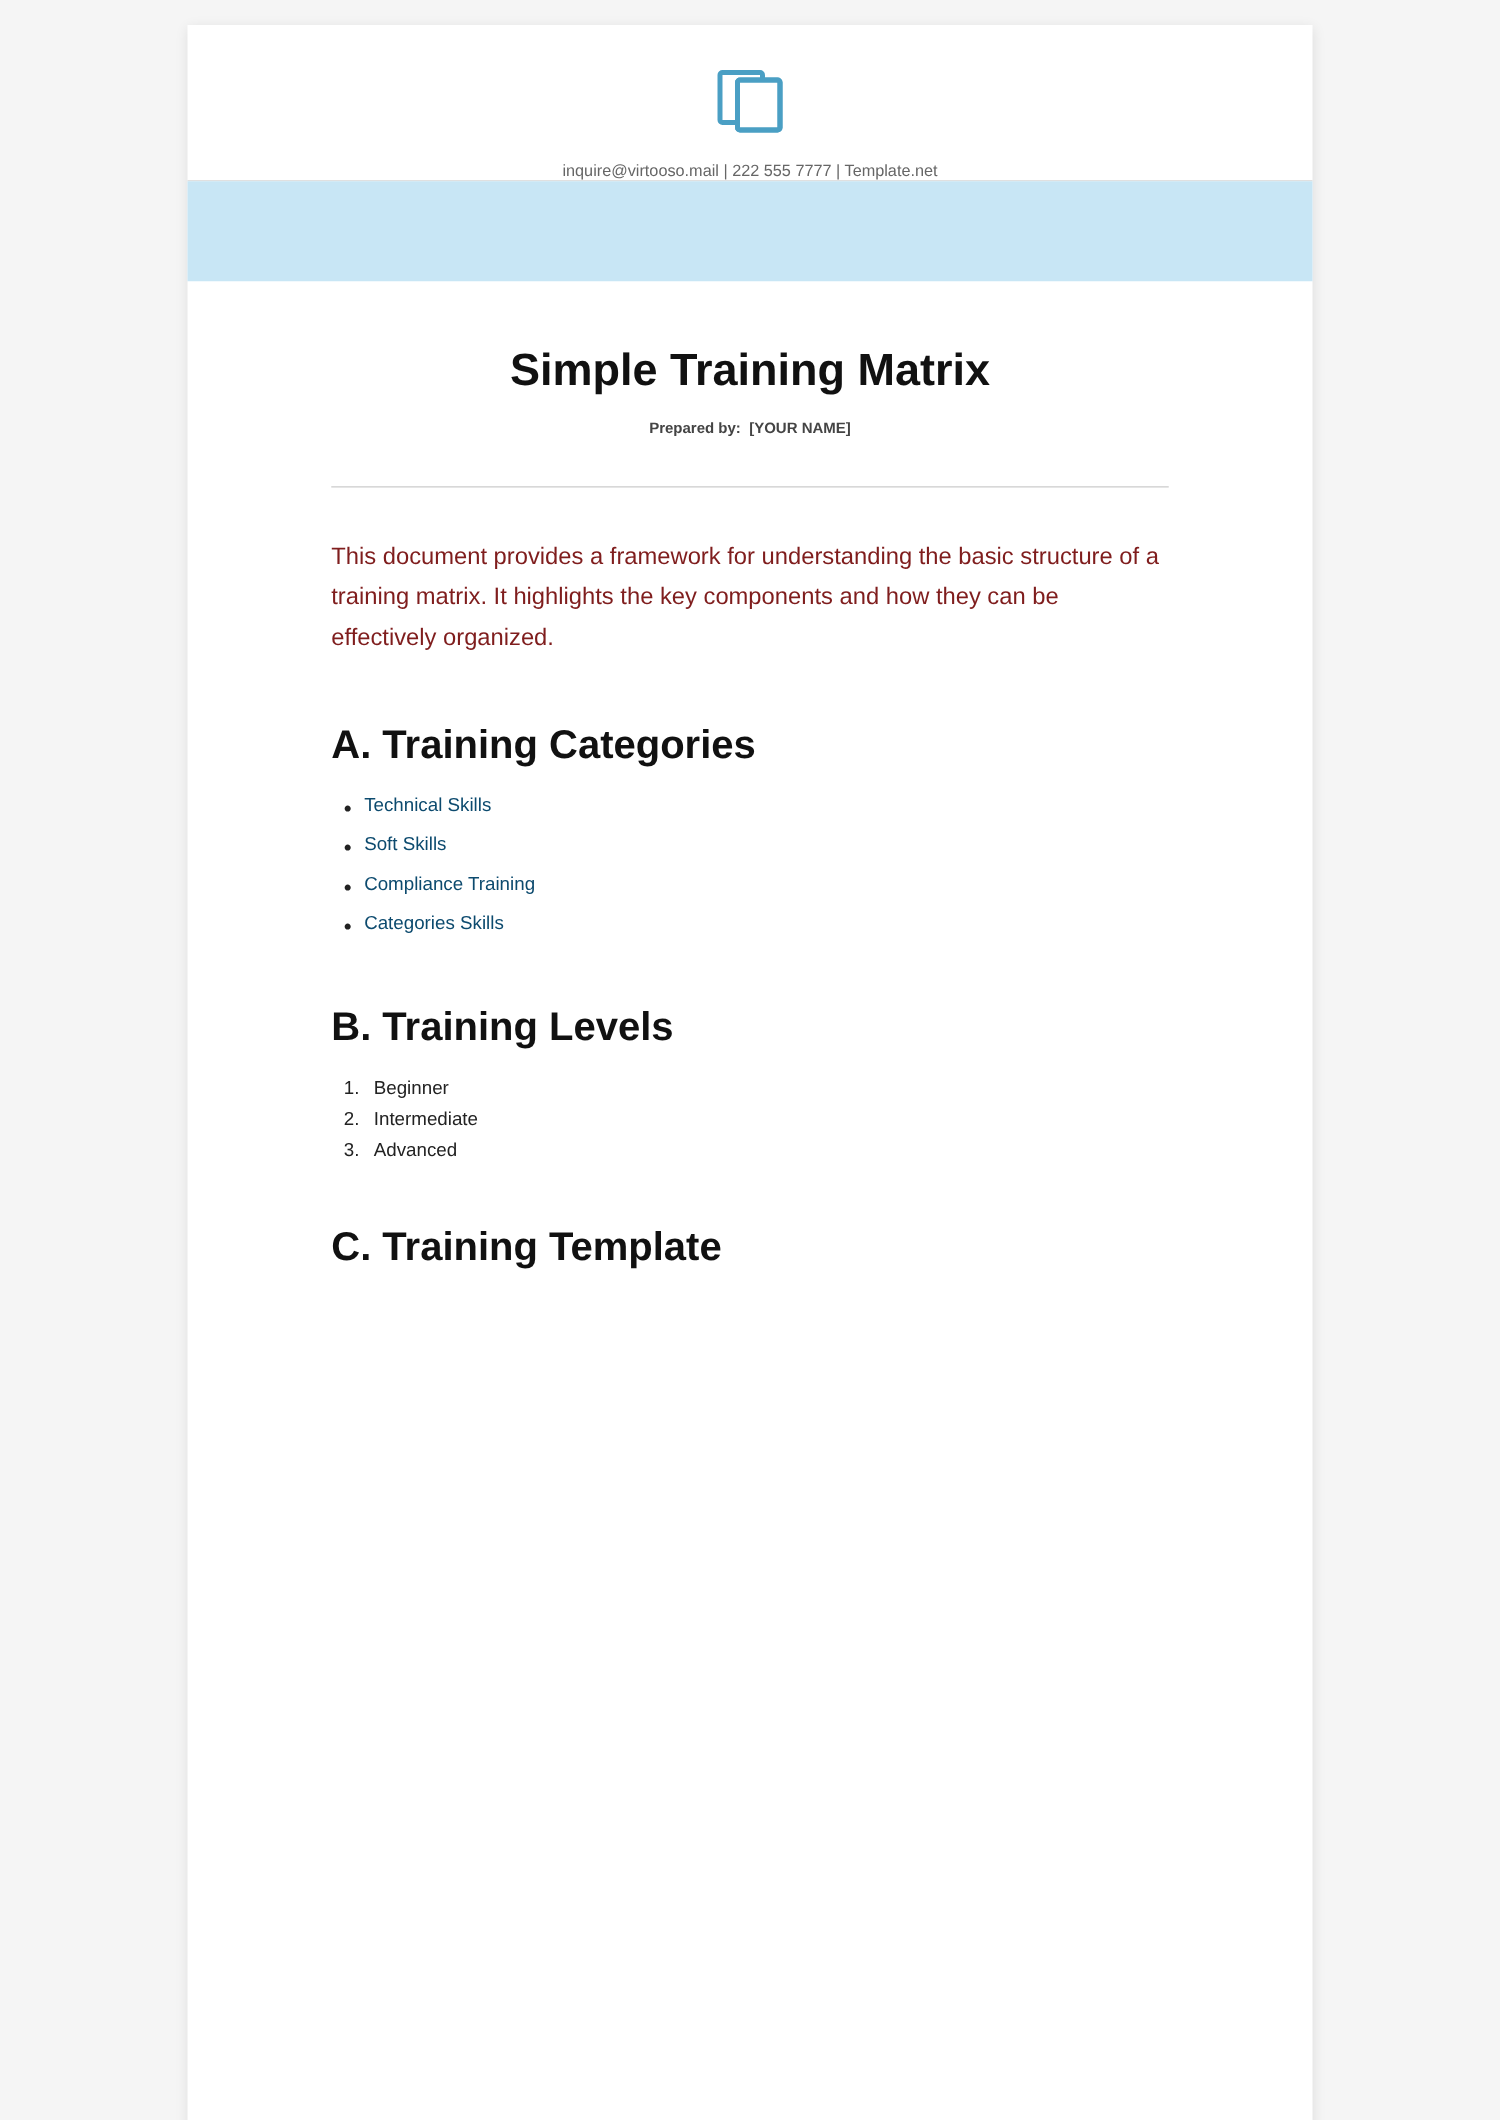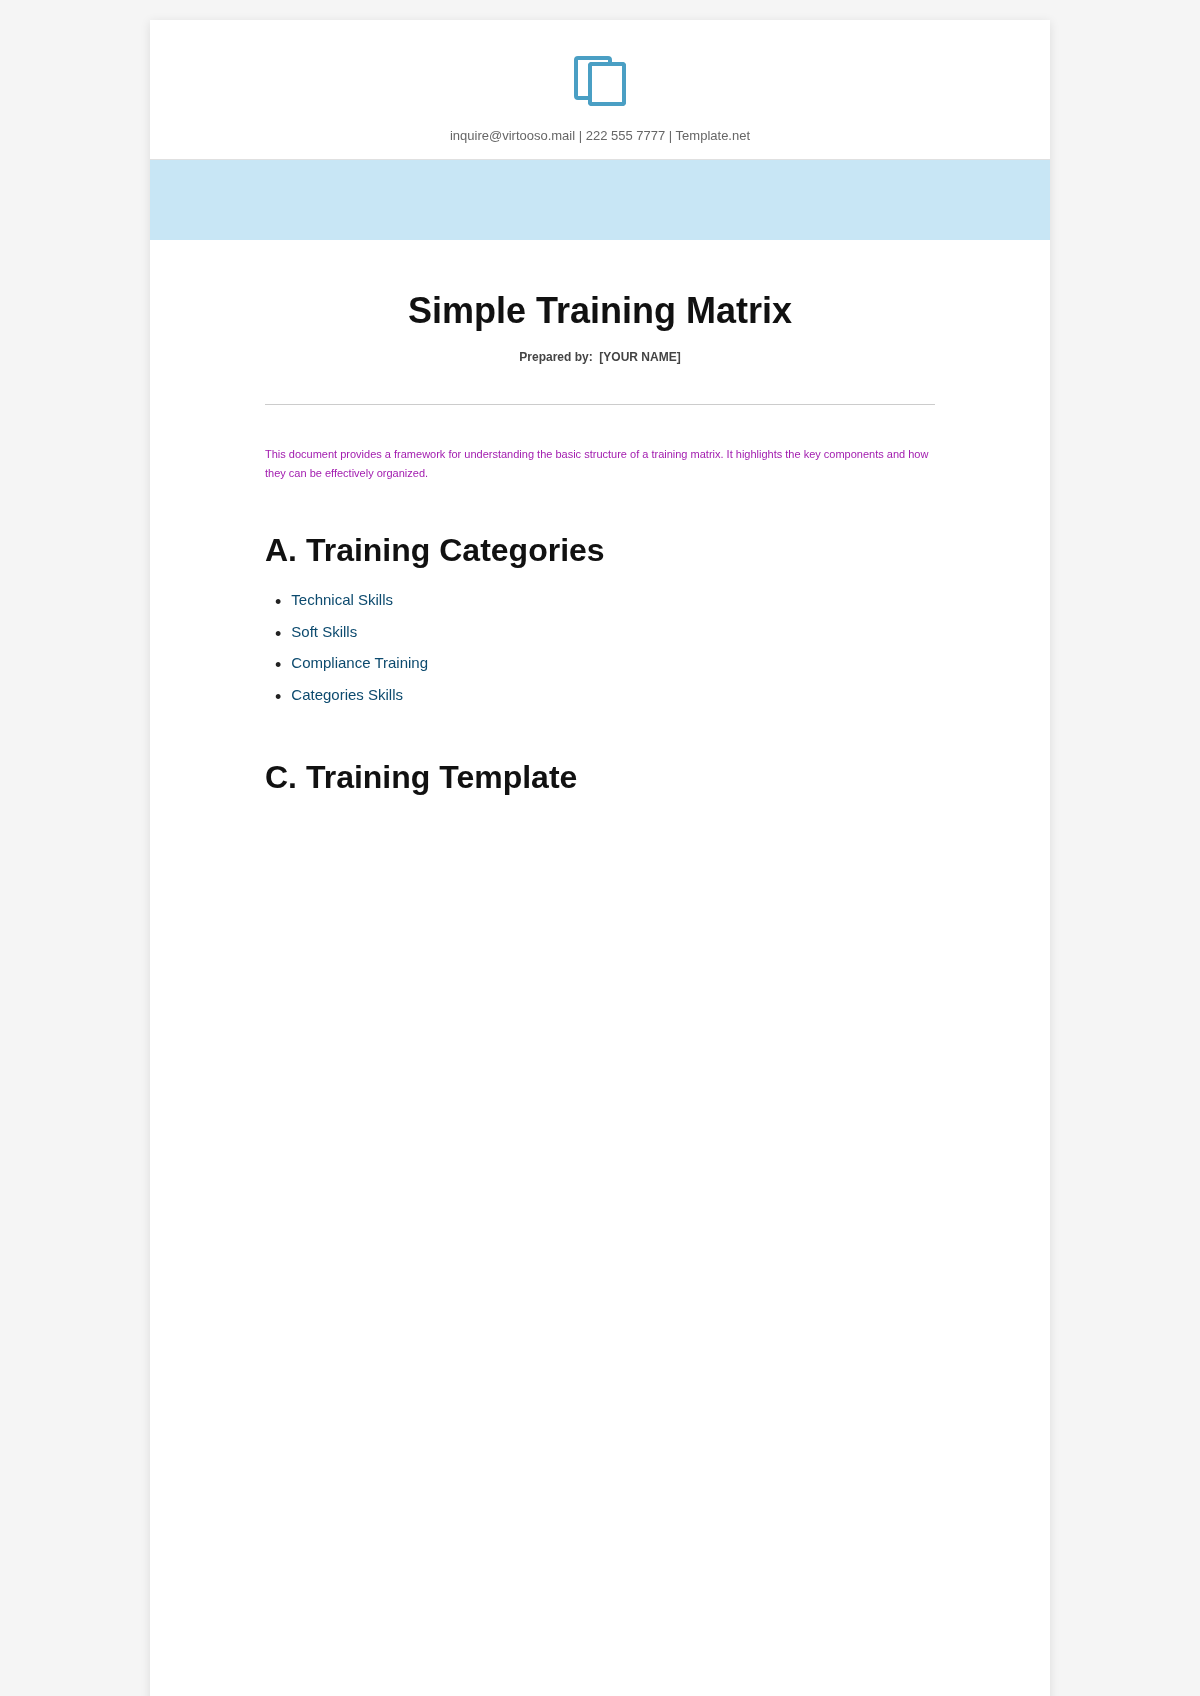--- a/index.html
+++ b/index.html
@@ -20,21 +20,21 @@
       width: 900px;
       background: #ffffff;
       box-shadow: 0 2px 10px rgba(0,0,0,0.1);
       min-height: 1696px;
     }
 
     .header {
       display: flex;
       flex-direction: column;
       align-items: center;
-      padding: 30px 0 16px;
+      padding: 30px 0 0;
       border-bottom: 1px solid #e0e0e0;
     }
 
     .logo-container {
       margin-bottom: 10px;
     }
 
     .logo-icon {
       width: 60px;
       height: 60px;
@@ -75,22 +75,22 @@
       font-weight: bold;
     }
 
     .divider {
       border: none;
       border-top: 1px solid #ccc;
       margin-bottom: 40px;
     }
 
     .intro-text {
-      font-size: 11px;
-      color: #a21caf;
+      font-size: 19px;
+      color: #7f1d1d;
       line-height: 1.7;
       margin-bottom: 50px;
     }
 
     .section {
       margin-bottom: 50px;
     }
 
     .section-title {
       font-size: 32px;
@@ -180,19 +180,36 @@
           </li>
         <li>
             <span>Compliance Training</span>
           </li>
         <li>
             <span>Categories Skills</span>
           </li>
       </ul>
     </div>
 
+    <div class="section">
+      <h2 class="section-title">B. Training Levels</h2>
+      <ol class="numbered-list">
+        <li>
+            <span class="num">1.</span>
+            <span>Beginner</span>
+          </li>
+        <li>
+            <span class="num">2.</span>
+            <span>Intermediate</span>
+          </li>
+        <li>
+            <span class="num">3.</span>
+            <span>Advanced</span>
+          </li>
+      </ol>
+    </div>
 
     <div class="section">
       <h2 class="section-title">C. Training Template</h2>
     </div>
 
   </div>
 </div>
 
 </body></html>

